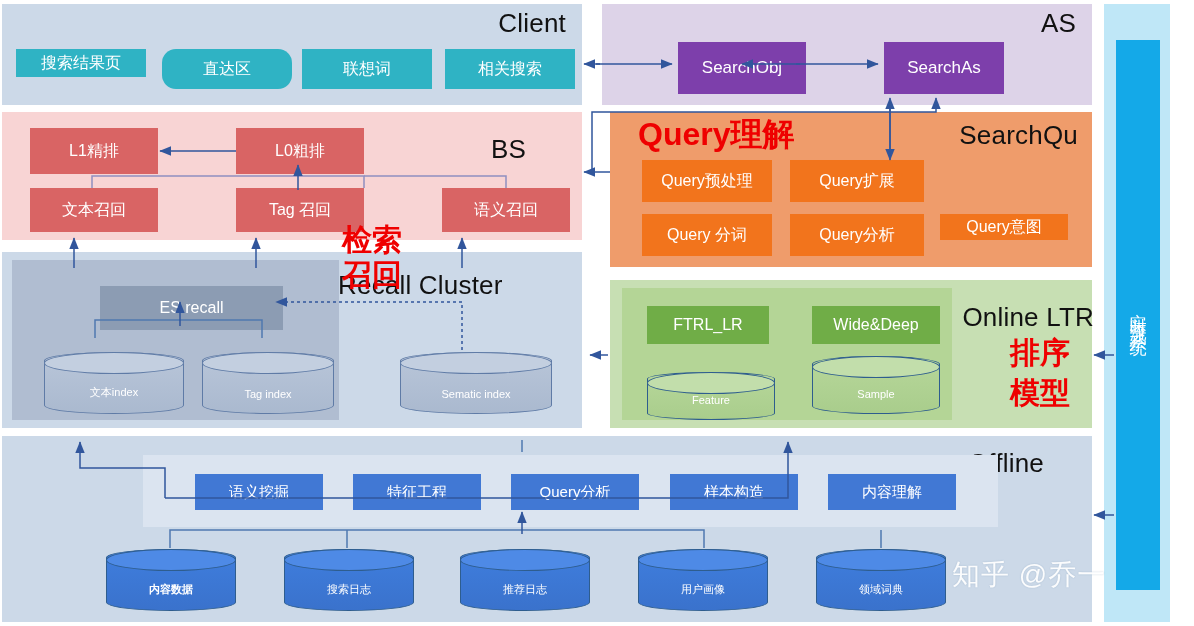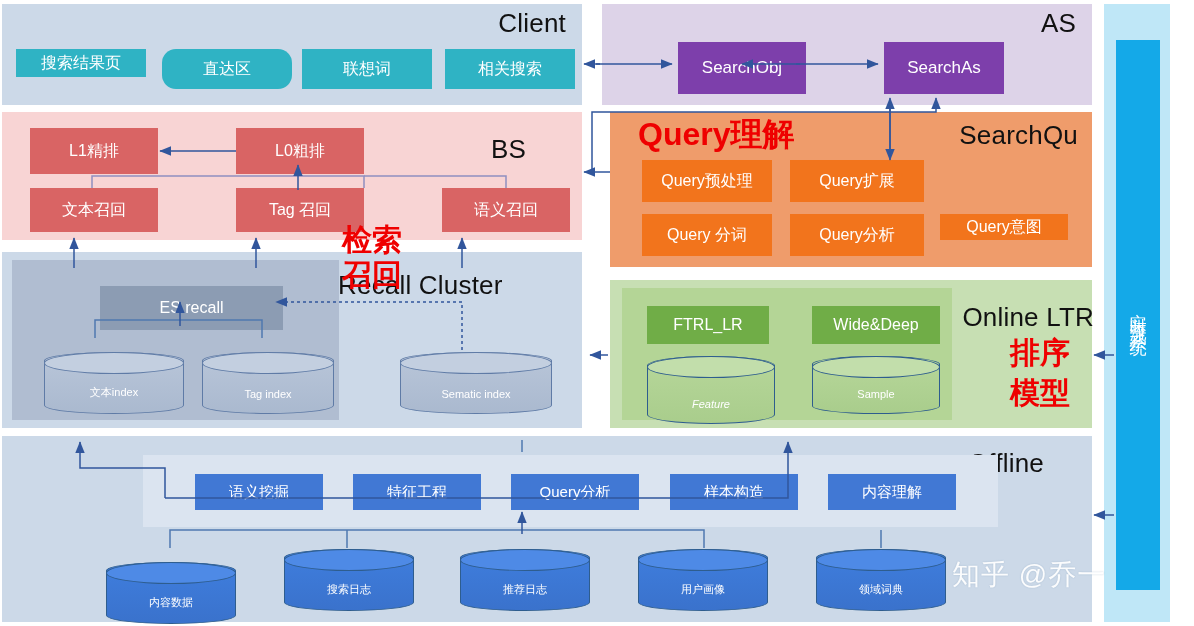--- a/index.html
+++ b/index.html
@@ -184,21 +184,21 @@
     <div class="panel-title" style="left:336px; top:18px;">Recall Cluster</div>
   </div>
 
   <div class="red-callout" style="left:342px; top:225px; font-size:30px;">检索</div>
   <div class="red-callout" style="left:342px; top:260px; font-size:30px;">召回</div>
 
   <div class="panel" id="ltr-panel">
     <div id="ltr-inner">
       <div class="chip chip-ltr" style="left:25px; top:18px; width:122px; height:38px;">FTRL_LR</div>
       <div class="chip chip-ltr" style="left:190px; top:18px; width:128px; height:38px;">Wide&amp;Deep</div>
-      <div class="cyl cyl-green" style="left:25px; top:68px; width:128px; height:68px;font-style:italic;">
+      <div class="cyl cyl-green" style="left:25px; top:84px; width:128px; height:48px;">
         <div class="body"></div>
         <div class="top"></div>
         <div class="lbl">Feature</div>
       </div>
       <div class="cyl cyl-green" style="left:190px; top:68px; width:128px; height:58px;">
         <div class="body"></div>
         <div class="top"></div>
         <div class="lbl">Sample</div>
       </div>
     </div>
@@ -209,21 +209,21 @@
 
   <div class="panel" id="offline-panel">
     <div class="panel-title" style="right:48px; top:12px;">Offline</div>
     <div id="offline-inner">
       <div class="chip chip-off" style="left:52px; top:19px; width:128px; height:36px;">语义挖掘</div>
       <div class="chip chip-off" style="left:210px; top:19px; width:128px; height:36px;">特征工程</div>
       <div class="chip chip-off" style="left:368px; top:19px; width:128px; height:36px;">Query分析</div>
       <div class="chip chip-off" style="left:527px; top:19px; width:128px; height:36px;">样本构造</div>
       <div class="chip chip-off" style="left:685px; top:19px; width:128px; height:36px;">内容理解</div>
     </div>
-    <div class="cyl cyl-blue" style="left:104px; top:126px; width:130px; height:62px;">
+    <div class="cyl cyl-blue" style="left:104px; top:113px; width:130px; height:62px;font-weight:bold;">
       <div class="body"></div>
       <div class="top"></div>
       <div class="lbl">内容数据</div>
     </div>
     <div class="cyl cyl-blue" style="left:282px; top:113px; width:130px; height:62px;border-radius:12px;">
       <div class="body"></div>
       <div class="top"></div>
       <div class="lbl">搜索日志</div>
     </div>
     <div class="cyl cyl-blue" style="left:458px; top:113px; width:130px; height:62px;">

